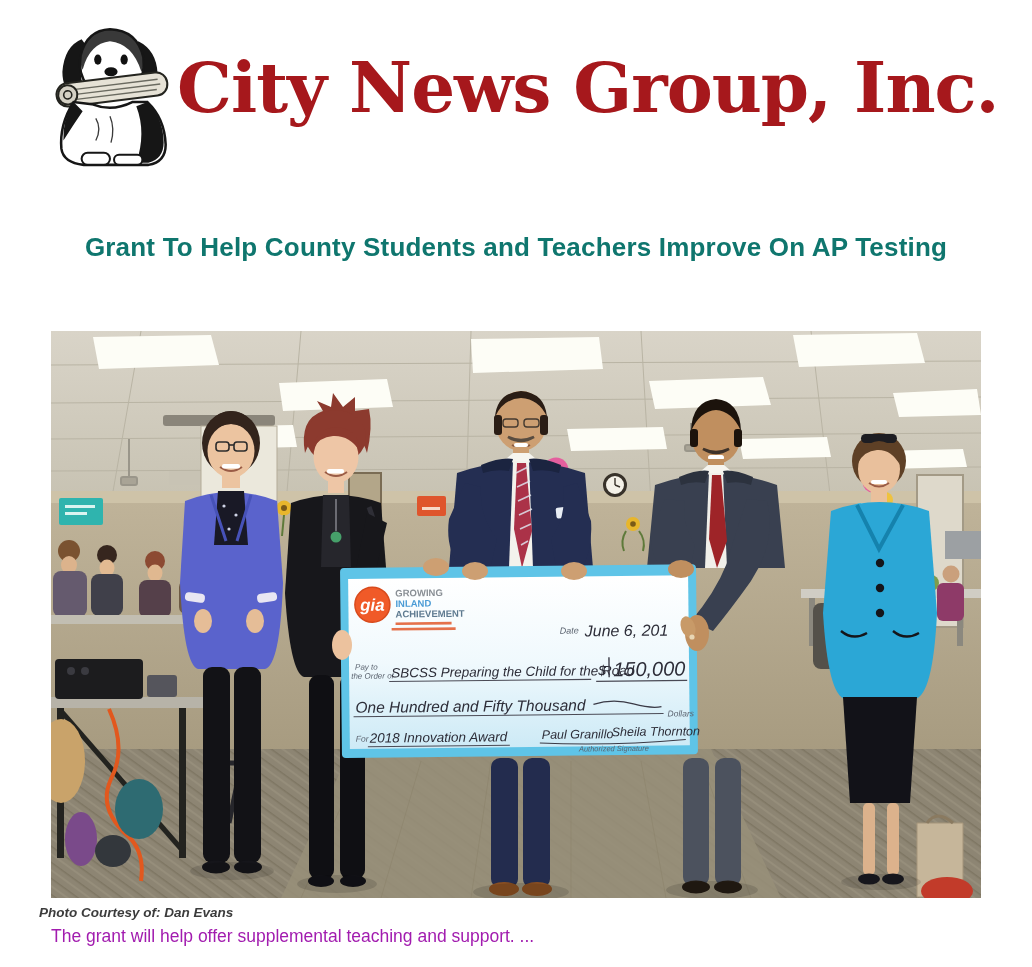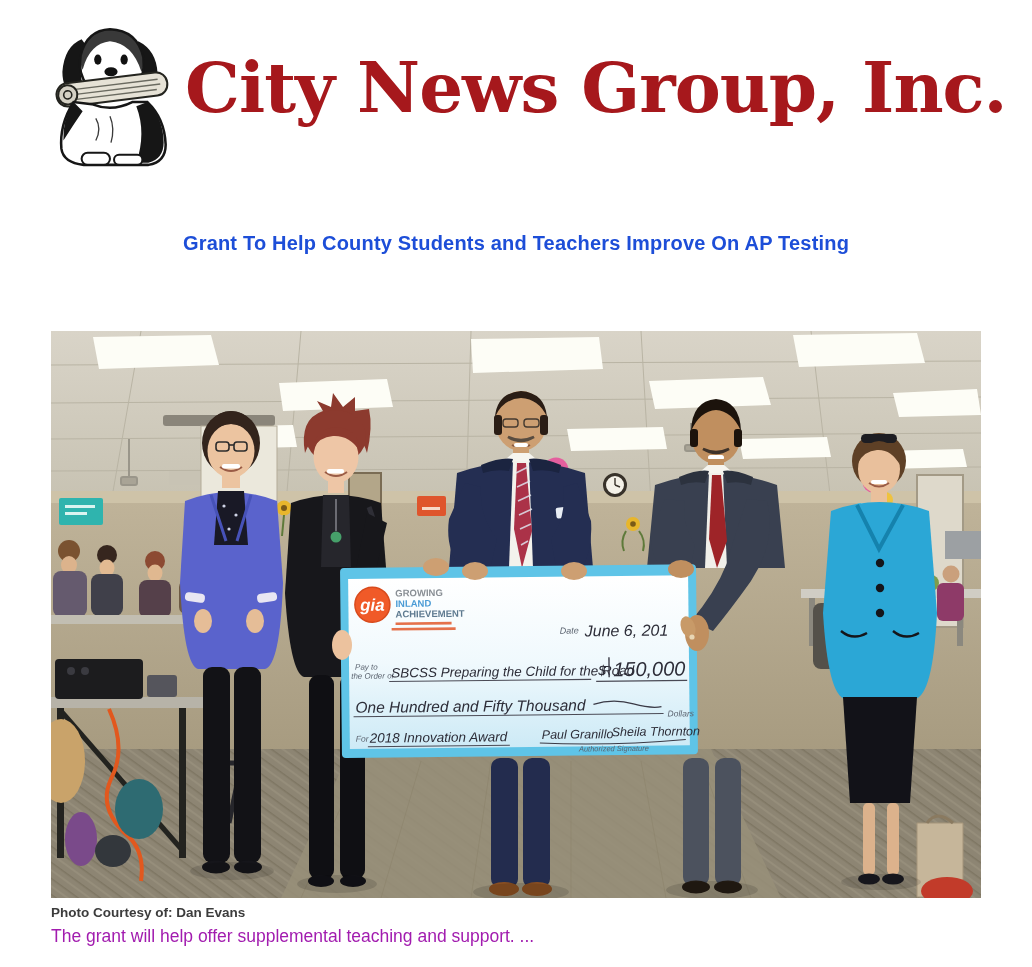--- a/index.html
+++ b/index.html
@@ -2,40 +2,40 @@
 <html><head>
 <meta charset="utf-8">
 <style>
   html,body{margin:0;padding:0;background:#ffffff;}
   body{width:1032px;height:967px;position:relative;overflow:hidden;
        font-family:"Liberation Sans",sans-serif;}
   .page{position:absolute;inset:0;background:#fff;}
 
   
   .masthead{position:absolute;left:51px;top:8px;width:930px;height:172px;
-            display:flex;align-items:center;gap:8px;}
+            display:flex;align-items:center;}
   .dog-logo{width:122px;height:162px;flex:0 0 auto;}
   .brand-word{font-family:"DejaVu Serif","Liberation Serif",serif;
               font-weight:700;font-size:69px;letter-spacing:-1px;
               color:#a6181c;white-space:nowrap;line-height:1;
               margin-left:4px;margin-top:-14px;}
 
   
   .headline{position:absolute;left:51px;top:211px;width:930px;
-            text-align:center;font-size:20px;font-weight:700;color:#1d4ed8;
+            text-align:center;font-size:26px;font-weight:700;color:#0f766e;
             line-height:39px;letter-spacing:.2px;}
 
   
   .photo-fig{position:absolute;left:51px;top:331px;width:930px;height:567px;
              margin:0;overflow:hidden;background:#9b9384;}
   .photo-fig svg{display:block;}
 
   
-  .photo-credit{position:absolute;left:51px;top:905px;font-size:13.5px;
-                font-weight:700;color:#3c3c3c;}
+  .photo-credit{position:absolute;left:39px;top:905px;font-size:13.5px;
+                font-weight:700;color:#3c3c3c;font-style:italic;}
   .excerpt{position:absolute;left:51px;top:926px;font-size:17.5px;color:#a21caf;}
 
   
   .scene text{font-family:"Liberation Sans",sans-serif;}
   .hand{font-family:"DejaVu Serif","Liberation Serif",serif;font-style:italic;fill:#2d2d38;}
   .lbl{font-family:"DejaVu Serif","Liberation Serif",serif;font-style:italic;fill:#5c6470;}
   .org1{fill:#898f95;font-weight:700;}
   .org2{fill:#4a9bd5;font-weight:700;}
   .org3{fill:#5e7a90;font-weight:700;}
   .gia-t{font-family:"DejaVu Serif","Liberation Serif",serif;font-style:italic;

